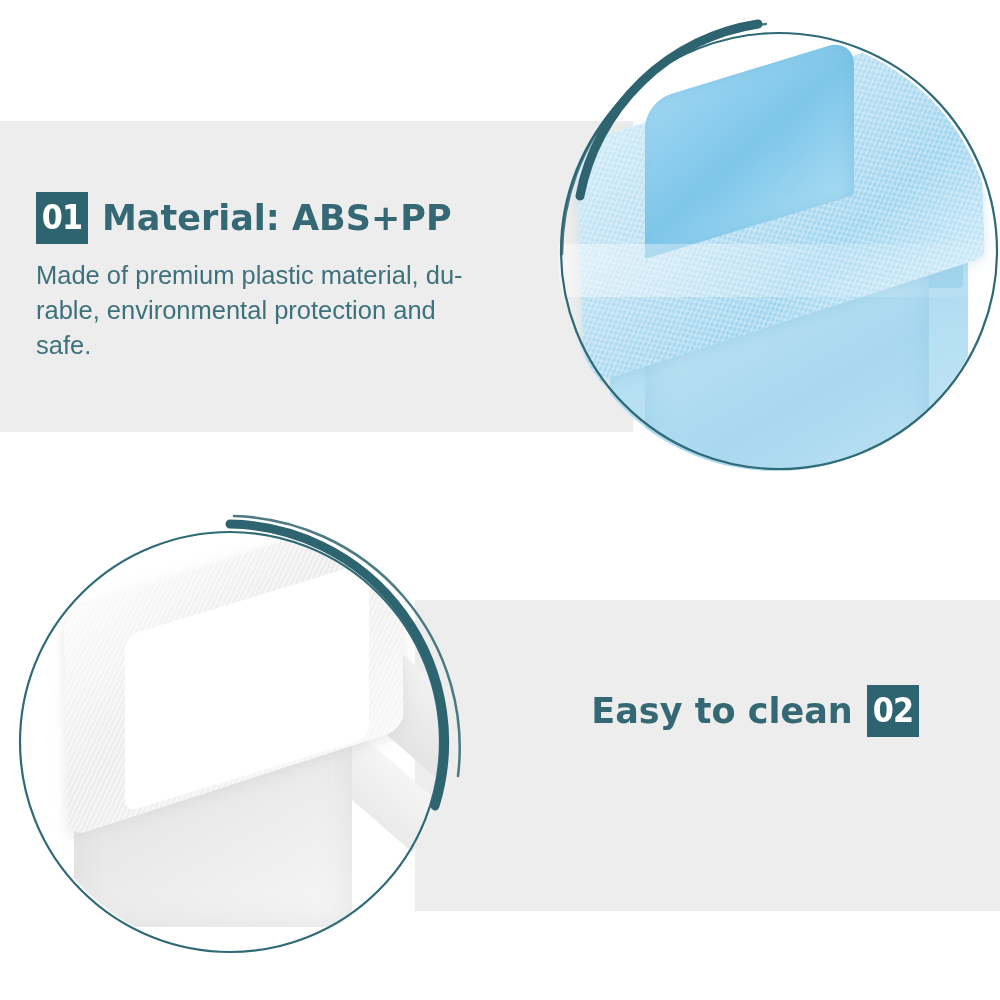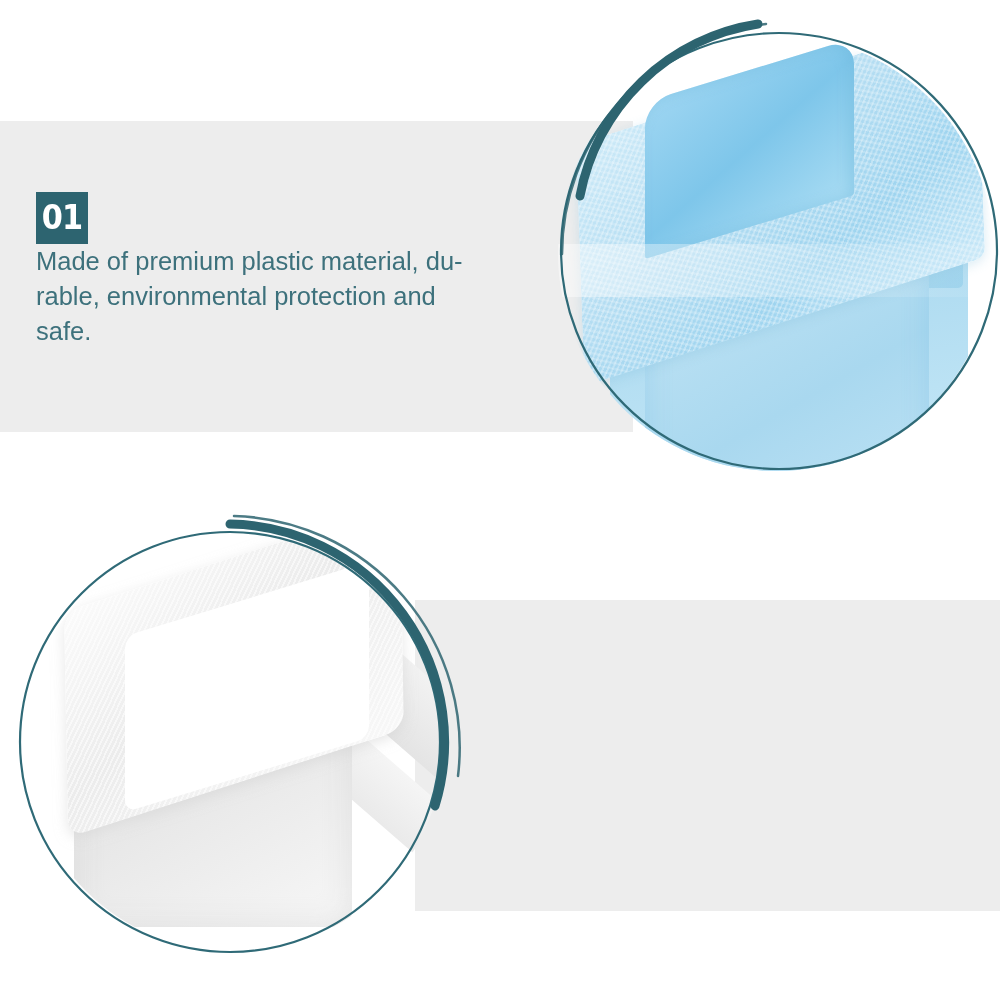--- a/index.html
+++ b/index.html
@@ -55,20 +55,21 @@
     font-weight:bold;
     font-size:35px;
     line-height:1.05;
     white-space:nowrap;
   }
 
   .body-copy {
     color:#3d717c;
     font-size:25.5px;
     line-height:1.38;
+    margin-top:14px;
     white-space:pre-line;
   }
   .tb-bottom .body-copy { margin-top:22px; font-size:24.5px; }
 
   
   .circle-wrap { position:absolute; }
   .cw-top    { left:540px; top:10px;  width:480px; height:480px; }
   .cw-bottom { left:-20px; top:510px; width:490px; height:490px; }
 
   .circle-wrap svg { position:absolute; left:0; top:0; overflow:visible; }
@@ -187,20 +188,21 @@
 <div class="stage">
 
   <div class="band band-top"></div>
 
   <div class="textblock tb-top">
     <div class="headrow">
       <div class="badge">
         <span class="num">01</span>
         <span class="slash"></span>
       </div>
+      <div class="title">Material: ABS+PP</div>
     </div>
     <div class="body-copy">Made of premium plastic material, du-
 rable, environmental protection and
 safe.</div>
   </div>
 
   <div class="circle-wrap cw-top">
     <div class="photo photo-top">
       <div class="art">
         <div class="blue-base"></div>
@@ -231,15 +233,22 @@
       </div>
     </div>
     <svg width="490" height="490" viewBox="0 0 490 490">
       <circle cx="250" cy="232" r="210" fill="none" stroke="#2f6a77" stroke-width="2.2"></circle>
       <path d="M 250 14 A 218 218 0 0 1 455 296" fill="none" stroke="#2d6470" stroke-width="9" stroke-linecap="round"></path>
       <path d="M 254 6 A 232 232 0 0 1 478 266" fill="none" stroke="#2d6470" stroke-width="2.5" stroke-linecap="round" opacity="0.85"></path>
     </svg>
   </div>
 
   <div class="textblock tb-bottom">
+    <div class="headrow">
+      <div class="title">Easy to clean</div>
+      <div class="badge">
+        <span class="num">02</span>
+        <span class="slash"></span>
+      </div>
+    </div>
   </div>
 
 </div>
 
 </body></html>

